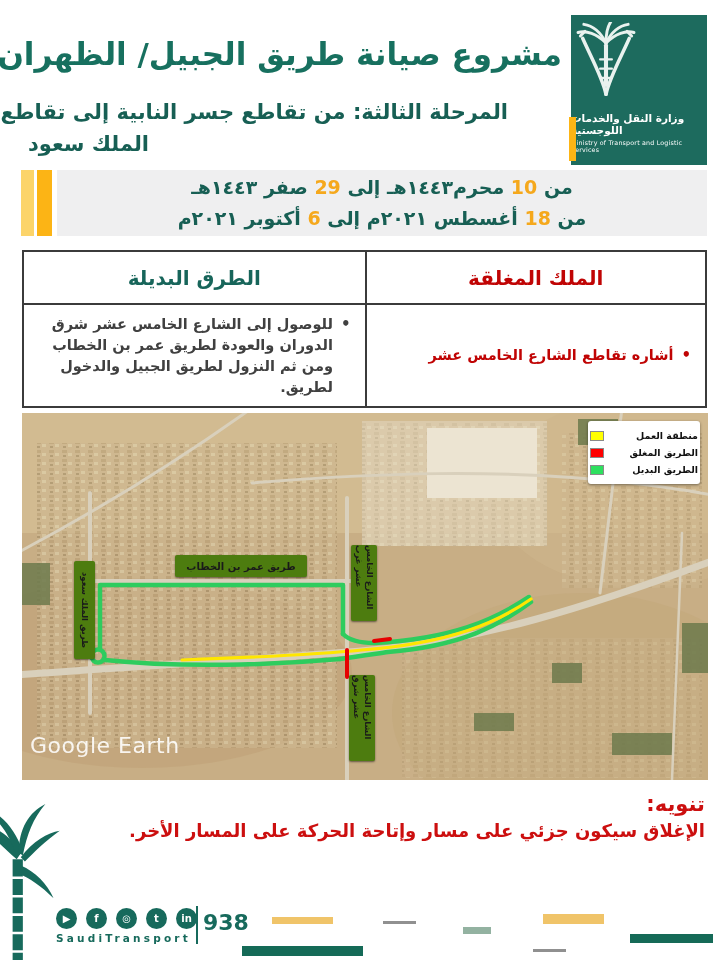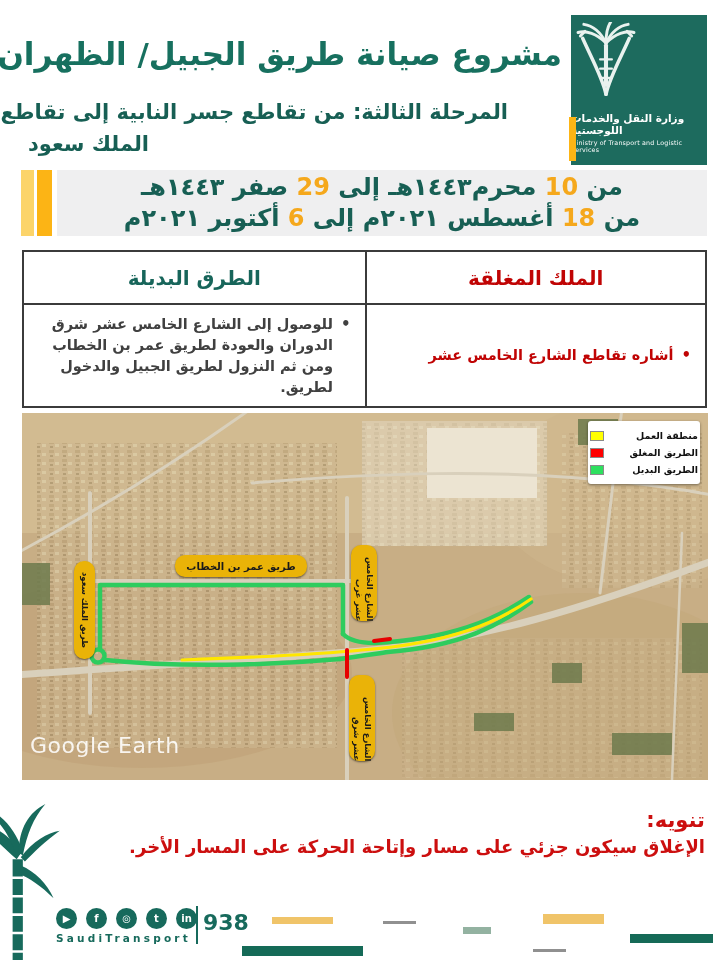--- a/index.html
+++ b/index.html
@@ -19,21 +19,21 @@
   .logo-emblem { margin-top:7px; }
   .logo-ar { direction:rtl; color:#ffffff; font-size:10.5px; font-weight:bold; margin-top:2px; }
   .logo-en { color:#ffffff; font-size:6.3px; margin-top:3px; letter-spacing:.2px; }
   .logo-strip { position:absolute; top:107px; left:569px; width:7px; height:44px; background:#fdb515; }
 
   
   .bar-lightyellow { position:absolute; top:160px; left:21px; width:13px; height:66px; background:#fcd46a; }
   .bar-darkyellow  { position:absolute; top:160px; left:37px; width:15px; height:66px; background:#fcb415; }
   .date-bar { position:absolute; top:160px; left:57px; width:650px; height:66px; background:#efeff0;
            display:flex; flex-direction:column; justify-content:center; align-items:center; direction:rtl; }
-  .date-line { font-size:24px; font-weight:bold; color:#175f54; line-height:31px; white-space:nowrap; }
+  .date-line { font-size:19px; font-weight:bold; color:#175f54; line-height:31px; white-space:nowrap; }
   .date-line .num { color:#f5a81c; }
 
   
   .rtable { position:absolute; top:240px; left:22px; width:685px; height:158px;
            border:2px solid #3b3b3b; display:grid; grid-template-columns:1fr 1fr;
            grid-template-rows:53px 1fr; direction:rtl; }
   .rtable .cell { border-left:2px solid #3b3b3b; display:flex; align-items:center; justify-content:center; }
   .rtable .cell:nth-child(2n) { border-left:none; }
   .rtable .hdr { border-bottom:2px solid #3b3b3b; font-size:20px; font-weight:bold; }
   .hdr-closed { color:#c00404; }
@@ -47,30 +47,30 @@
 
   
   .map { position:absolute; top:403px; left:22px; width:686px; height:367px;
          background:#c8ae85; overflow:hidden; }
   .map svg.terrain { position:absolute; top:0; left:0; }
   .legend { position:absolute; top:8px; right:8px; width:112px; background:#ffffff;
          border-radius:3px; box-shadow:0 1px 3px rgba(0,0,0,.45); padding:6px 2px; }
   .legend-row { display:flex; direction:rtl; justify-content:space-between; align-items:center; height:17px; }
   .legend-label { font-size:9.5px; font-weight:bold; color:#111; }
   .legend-sw { width:14px; height:10px; border:1px solid #8a8a8a; }
-  .road-label { position:absolute; background:#eab308; border-radius:10px;
+  .road-label { position:absolute; background:#4d7c0f; border-radius:2px;
          box-shadow:0 1px 2px rgba(0,0,0,.5); color:#1a1a1a; font-weight:bold;
-         display:flex; align-items:center; justify-content:center; text-align:right; direction:rtl; }
+         display:flex; align-items:center; justify-content:center; text-align:left; direction:rtl; }
   .rl-h { font-size:10px; }
   .rl-v { writing-mode:vertical-rl; font-size:8.5px; line-height:11px; }
   .watermark { position:absolute; left:8px; bottom:22px; color:rgba(255,255,255,.88);
          font-size:22px; letter-spacing:.5px; }
 
   
-  .notice { position:absolute; top:798px; right:15px; left:60px; direction:rtl; text-align:right; }
+  .notice { position:absolute; top:782px; right:15px; left:60px; direction:rtl; text-align:right; }
   .notice-title { color:#cc0f0f; font-size:21px; font-weight:bold; }
   .notice-body  { color:#cc0f0f; font-size:18px; font-weight:bold; margin-top:4px; }
 
   
   .palm { position:absolute; left:-14px; top:790px; }
   .social-row { position:absolute; left:56px; top:898px; display:flex; gap:9px; }
   .s-icon { width:21px; height:21px; border-radius:50%; background:#176a5c; color:#ffffff;
          font-size:10px; font-weight:bold; display:flex; align-items:center; justify-content:center; }
   .brand { position:absolute; left:56px; top:922px; color:#176a5c; font-size:10.5px;
          font-weight:bold; letter-spacing:3.2px; white-space:nowrap; }

